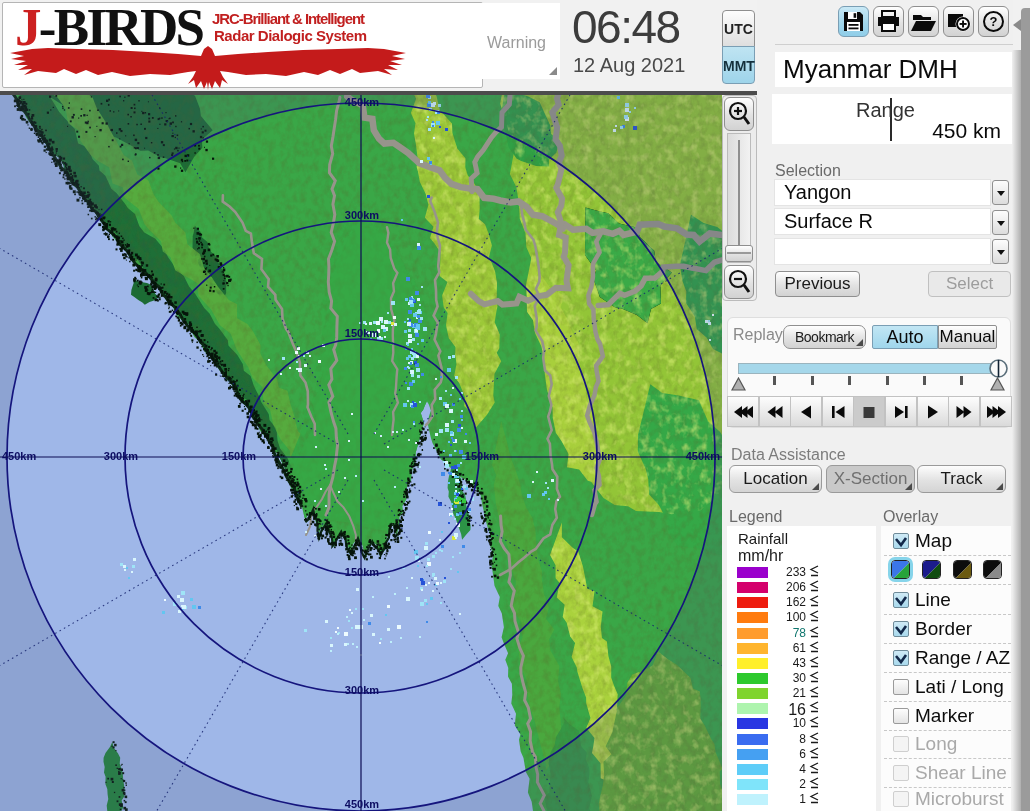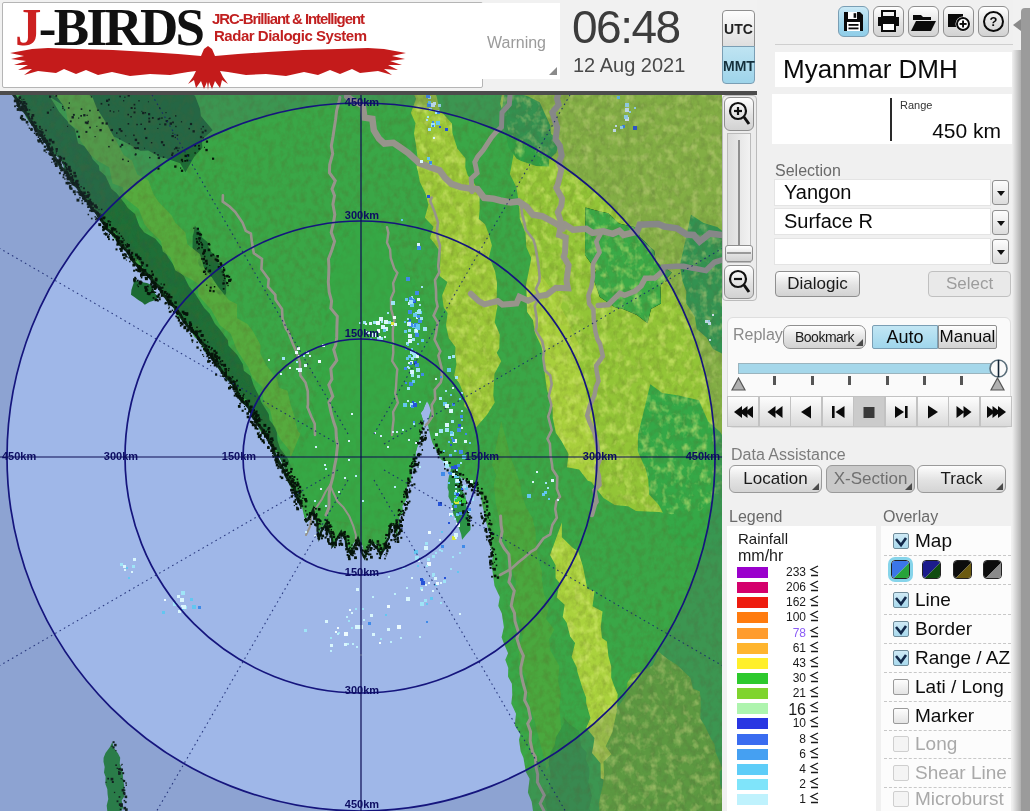--- a/index.html
+++ b/index.html
@@ -2486,32 +2486,32 @@
 <div class="abs btn" style="left:724px;top:265px;width:30px;height:34px;border-radius:6px"><svg width="28" height="32" viewBox="0 0 28 32">
       <circle cx="13" cy="13" r="8" fill="none" stroke="#111" stroke-width="2.2"></circle>
       <line x1="9" y1="13" x2="17" y2="13" stroke="#111" stroke-width="2.2"></line>
       <line x1="19" y1="19" x2="24" y2="26" stroke="#111" stroke-width="3"></line>
     </svg></div>
 <div class="abs" style="left:775px;top:44px;width:238px;height:1px;background:#cfcfcf"></div>
 <div class="abs" style="left:775px;top:52px;width:237px;height:35px;background:#fff"></div>
 <div class="abs" style="left:783px;top:54px;font-size:26px;color:#0a0a0a">Myanmar DMH</div>
 <div class="abs" style="left:772px;top:94px;width:240px;height:50px;background:#fff"></div>
 <div class="abs" style="left:890px;top:98px;width:2px;height:43px;background:#2a2a2a"></div>
-<div class="abs" style="left:900px;top:99px;font-size:11px;color:#333">Range</div>
+<div class="abs" style="left:856px;top:99px;font-size:20px;color:#333">Range</div>
 <div class="abs" style="left:911px;top:119px;width:90px;font-size:21px;color:#0a0a0a;text-align:right;white-space:nowrap">450 km</div>
 <div class="abs" style="left:775px;top:162px;font-size:16px;color:#6a6a6a">Selection</div>
 <div class="ddfield" style="left:774px;top:179px;width:217px;height:27px"></div>
 <div class="abs" style="left:784px;top:181px;font-size:20px;color:#0a0a0a">Yangon</div>
 <div class="ddbtn" style="left:992px;top:180px"></div>
 <div class="ddfield" style="left:774px;top:208px;width:217px;height:27px"></div>
 <div class="abs" style="left:784px;top:210px;font-size:20px;color:#0a0a0a">Surface R</div>
 <div class="ddbtn" style="left:992px;top:210px"></div>
 <div class="ddfield" style="left:774px;top:238px;width:217px;height:27px"></div>
 <div class="ddbtn" style="left:992px;top:239px"></div>
-<div class="abs btn" style="left:775px;top:271px;width:85px;height:26px;border-radius:4px;text-align:center;line-height:24px;font-size:17px;color:#1a1a1a">Dialogic</div>
+<div class="abs btn" style="left:775px;top:271px;width:85px;height:26px;border-radius:4px;text-align:center;line-height:24px;font-size:17px;color:#1a1a1a">Previous</div>
 <div class="abs" style="left:928px;top:271px;width:83px;height:26px;border-radius:4px;background:#e9e9e9;border:1px solid #c0c0c0;text-align:center;line-height:24px;font-size:17px;color:#9d9d9d">Select</div>
 <div class="abs" style="left:727px;top:317px;width:284px;height:111px;background:#fafafa;border:1px solid #dedede;border-radius:6px"></div>
 <div class="abs" style="left:733px;top:326px;font-size:16px;color:#8a8a8a">Replay</div>
 <div class="abs btn" style="left:783px;top:325px;width:83px;height:24px;border-radius:7px;text-align:center;line-height:22px;font-size:14px;color:#1a1a1a;letter-spacing:-0.5px">Bookmark<span class="cornertri"></span></div>
 <div class="abs" style="left:872px;top:325px;width:66px;height:24px;background:linear-gradient(#c2e6f4,#9fd6ec);border:1px solid #7a9eb4;border-radius:2px 0 0 2px;text-align:center;line-height:22px;font-size:18px;color:#0a0a0a">Auto</div>
 <div class="abs btn" style="left:938px;top:325px;width:59px;height:24px;border-radius:0 2px 2px 0;text-align:center;line-height:22px;font-size:17px;color:#0a0a0a">Manual</div>
 <div class="abs" style="left:738px;top:363px;width:253px;height:11px;background:#a5d7ea;border:1px solid #9ab4be"></div>
 <svg class="abs" style="left:988px;top:358px" width="21" height="21">
     <circle cx="10.5" cy="10.5" r="8.5" fill="#fafafa" fill-opacity="0.55" stroke="#5a6e7a" stroke-width="1.6"></circle>
     <line x1="10.5" y1="2" x2="10.5" y2="19" stroke="#123" stroke-width="1.6"></line>
@@ -2603,21 +2603,21 @@
 <div class="abs" style="left:770px;top:595px;width:36px;font-size:12px;color:#1a1a1a;text-align:right">162</div>
 <svg class="abs" style="left:809px;top:595px" width="11" height="13" viewBox="0 0 11 13">
     <path d="M9 1 L2 4.5 L9 8 M2 10.5 H9" stroke="#1a1a1a" stroke-width="1.3" fill="none"></path>
   </svg>
 <div class="abs" style="left:737px;top:612px;width:31px;height:11px;background:#ff7b0e"></div>
 <div class="abs" style="left:770px;top:610px;width:36px;font-size:12px;color:#1a1a1a;text-align:right">100</div>
 <svg class="abs" style="left:809px;top:610px" width="11" height="13" viewBox="0 0 11 13">
     <path d="M9 1 L2 4.5 L9 8 M2 10.5 H9" stroke="#1a1a1a" stroke-width="1.3" fill="none"></path>
   </svg>
 <div class="abs" style="left:737px;top:628px;width:31px;height:11px;background:#ff9c2e"></div>
-<div class="abs" style="left:770px;top:626px;width:36px;font-size:12px;color:#8b5cf6;text-align:right">78</div>
+<div class="abs" style="left:770px;top:626px;width:36px;font-size:12px;color:#0f766e;text-align:right">78</div>
 <svg class="abs" style="left:809px;top:626px" width="11" height="13" viewBox="0 0 11 13">
     <path d="M9 1 L2 4.5 L9 8 M2 10.5 H9" stroke="#1a1a1a" stroke-width="1.3" fill="none"></path>
   </svg>
 <div class="abs" style="left:737px;top:643px;width:31px;height:11px;background:#ffb52e"></div>
 <div class="abs" style="left:770px;top:641px;width:36px;font-size:12px;color:#1a1a1a;text-align:right">61</div>
 <svg class="abs" style="left:809px;top:641px" width="11" height="13" viewBox="0 0 11 13">
     <path d="M9 1 L2 4.5 L9 8 M2 10.5 H9" stroke="#1a1a1a" stroke-width="1.3" fill="none"></path>
   </svg>
 <div class="abs" style="left:737px;top:658px;width:31px;height:11px;background:#ffef2a"></div>
 <div class="abs" style="left:770px;top:656px;width:36px;font-size:12px;color:#1a1a1a;text-align:right">43</div>

